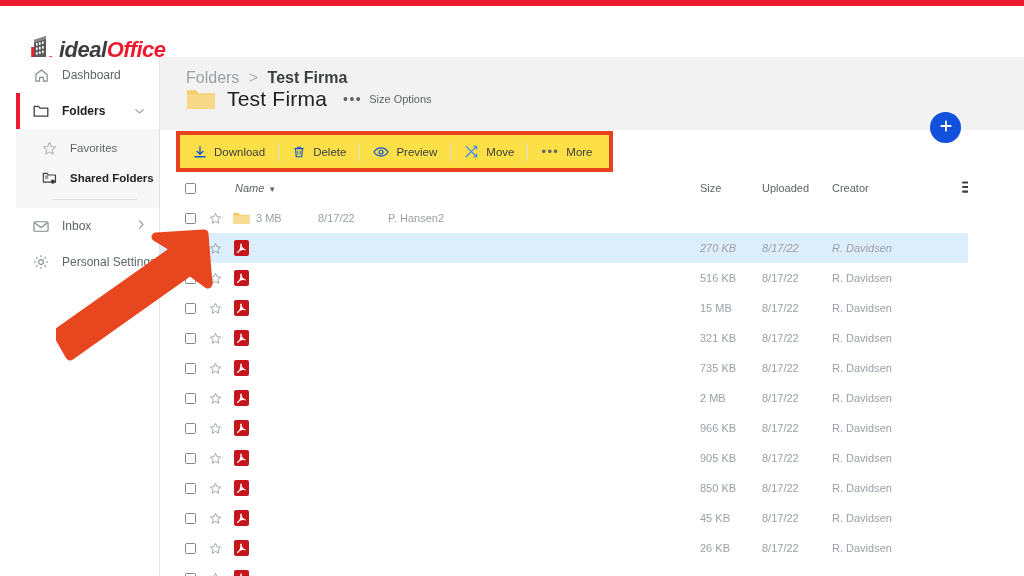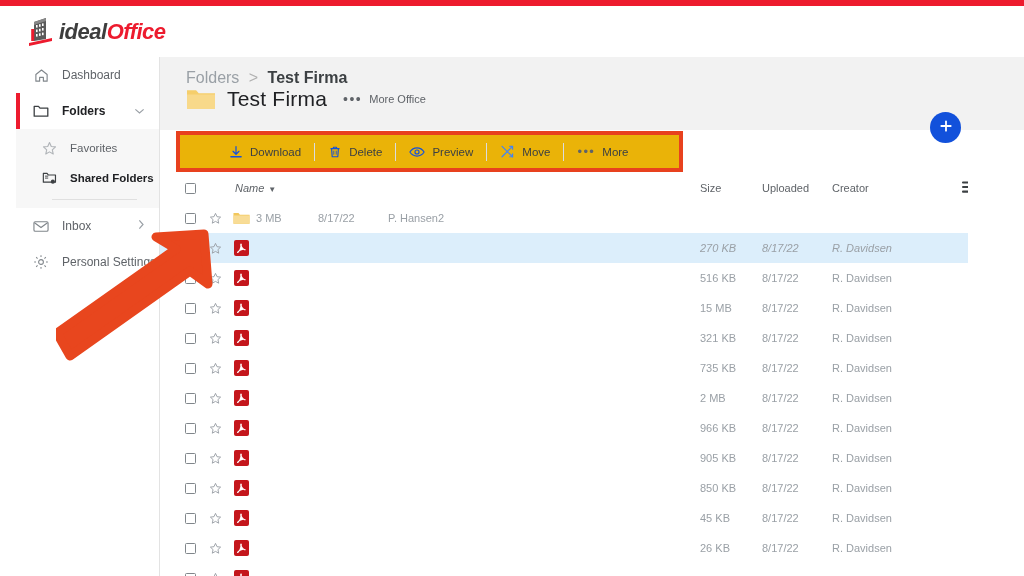--- a/index.html
+++ b/index.html
@@ -10,21 +10,21 @@
     font-size:12px;
     color:#3c4043;
     position:relative;
   }
 
   
   .top-stripe { position:absolute; top:0; left:0; width:1024px; height:6px; background:#ED1B2E; }
 
   
   .brandbar {
-    position:absolute; top:6px; left:0; width:888px; height:51px;
+    position:absolute; top:24px; left:0; width:888px; height:51px;
     background:#ffffff;
   }
   .logo { position:absolute; left:28px; top:11px; display:flex; align-items:center; }
   .logo-mark { width:28px; height:30px; position:relative; margin-right:3px; }
   .logo-word { font-size:22px; font-style:italic; font-weight:bold; letter-spacing:-0.5px; line-height:1; }
   .logo-word .ideal { color:#3d3d3d; }
   .logo-word .office { color:#ED1B2E; }
 
   
   .sidebar {
@@ -58,22 +58,22 @@
   .page-title { font-size:21px; color:#202124; font-weight:normal; letter-spacing:.2px; }
   .more-options { display:flex; align-items:center; margin-left:16px; color:#5f6368; font-size:11px; }
   .more-options .dots { letter-spacing:1.5px; font-size:14px; margin-right:7px; color:#5f6368; }
   .fab {
     position:absolute; right:63px; top:55px; width:31px; height:31px; border-radius:50%;
     background:#1251DB; display:flex; align-items:center; justify-content:center;
   }
 
   
   .toolbar-wrap {
-    position:absolute; left:16px; top:74px; width:507px; height:41px;
-    border:4px solid #E8411E; background:#eab308;padding-left:36px;
+    position:absolute; left:16px; top:74px; width:437px; height:41px;
+    border:4px solid #E8411E; background:#fde047;
   }
   .toolbar { display:flex; align-items:center; height:100%; }
   .tb-btn { display:flex; align-items:center; padding:0 13px; color:#3c4043; font-size:11.5px; white-space:nowrap; }
   .tb-btn .tico { display:flex; align-items:center; margin-right:7px; }
   .tb-sep { width:1px; height:18px; background:#dadce0; }
 
   
   .table { position:absolute; left:0; top:116px; width:864px; }
   .trow { display:flex; align-items:center; height:30px; position:relative; }
   .trow.header { color:#5f6368; font-size:11px; }
@@ -225,21 +225,21 @@
     <div class="title-row">
       <span class="title-folder">
         <svg width="30" height="24" viewBox="0 0 30 24">
           <path d="M1 22V3.2h9.1l2.6 3.1H29V22z" fill="#F5CE6B"></path>
           <path d="M1 7.5h28V22H1z" fill="#F8D98A"></path>
         </svg>
       </span>
       <span class="page-title">Test Firma</span>
       <span class="more-options">
         <span class="dots">•••</span>
-        <span>More Office</span>
+        <span>Size Options</span>
       </span>
     </div>
 
     <div class="fab">
       <span>
         <svg width="14" height="14" viewBox="0 0 14 14" stroke="#fff" stroke-width="1.8" stroke-linecap="round">
             <path d="M7 2.3v9.4M2.3 7h9.4"></path>
           </svg>
       </span>
     </div>

